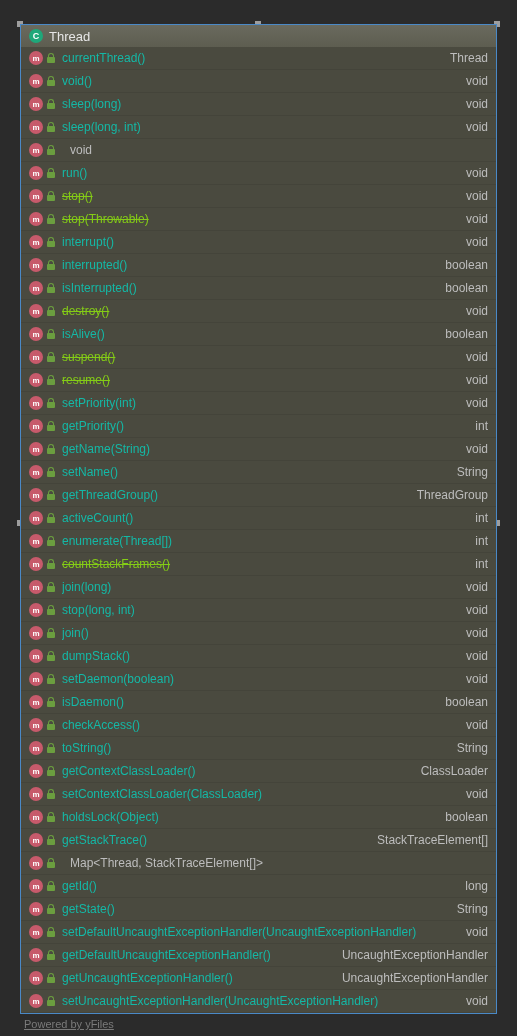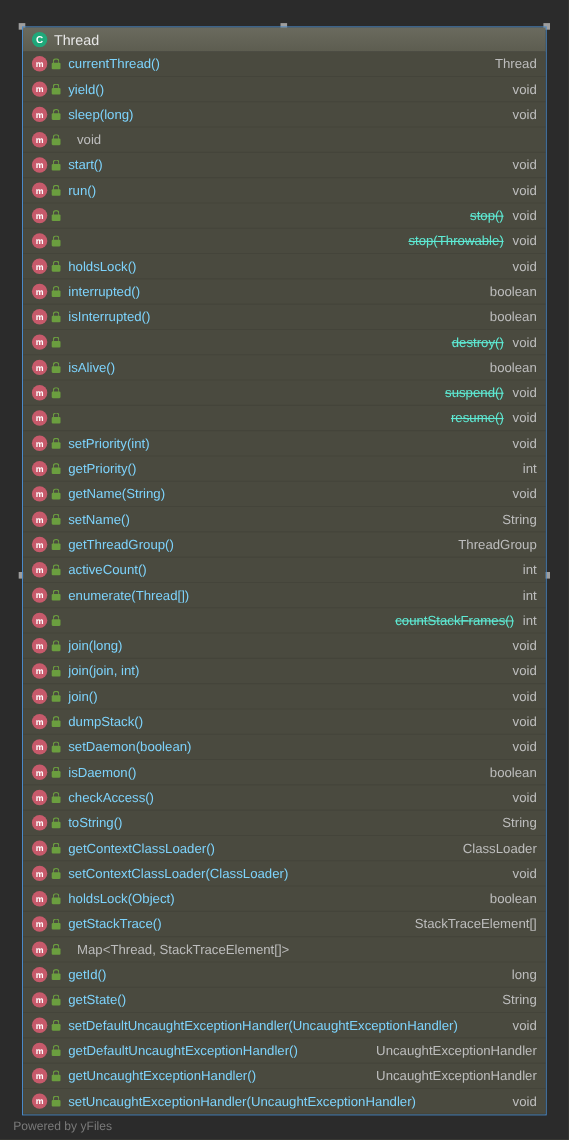--- a/index.html
+++ b/index.html
@@ -90,52 +90,52 @@
     position: absolute;
     width: 4px;
     height: 4px;
     border: 1px solid #6b9e3f;
     border-radius: 3px 3px 0 0;
     top: 0;
     left: 2px;
     border-bottom: none;
   }
   .method-name {
-    color: #7dd3fc;
+    color: #14b8a6;
     flex: 1;
     white-space: nowrap;
     overflow: hidden;
   }
   .method-name.deprecated {
     text-decoration: line-through;
-    color: #5eead4;
-    text-align: right;
+    color: #84cc16;
   }
   .return-type {
     color: #bdbdbd;
     white-space: nowrap;
     margin-left: 8px;
   }
   .handle {
     position: absolute;
     width: 6px;
     height: 6px;
     background: #9e9e9e;
   }
   .h-tl { left: 17px; top: 21px; }
   .h-tm { left: 255px; top: 21px; }
   .h-tr { left: 494px; top: 21px; }
   .h-ml { left: 17px; top: 520px; }
   .h-mr { left: 494px; top: 520px; }
   .watermark {
     position: absolute;
-    left: 12px;
+    left: 24px;
     bottom: 6px;
     color: #7a7a7a;
     font-size: 11px;
+    text-decoration: underline;
   }
 </style>
 </head>
 <body>
 
 <div class="handle h-tl"></div>
 <div class="handle h-tm"></div>
 <div class="handle h-tr"></div>
 <div class="handle h-ml"></div>
 <div class="handle h-mr"></div>
@@ -148,38 +148,38 @@
   <div class="body" id="method-list">
       <div class="row">
         <span class="m-icon">m</span>
         <span class="lock-icon"></span>
         <span class="method-name">currentThread()</span>
         <span class="return-type">Thread</span>
       </div>
       <div class="row">
         <span class="m-icon">m</span>
         <span class="lock-icon"></span>
-        <span class="method-name">yield()</span>
+        <span class="method-name">void()</span>
         <span class="return-type">void</span>
       </div>
       <div class="row">
         <span class="m-icon">m</span>
         <span class="lock-icon"></span>
         <span class="method-name">sleep(long)</span>
         <span class="return-type">void</span>
       </div>
       <div class="row">
         <span class="m-icon">m</span>
         <span class="lock-icon"></span>
-        <span class="return-type">void</span>
-      </div>
-      <div class="row">
-        <span class="m-icon">m</span>
-        <span class="lock-icon"></span>
-        <span class="method-name">start()</span>
+        <span class="method-name">sleep(long, int)</span>
+        <span class="return-type">void</span>
+      </div>
+      <div class="row">
+        <span class="m-icon">m</span>
+        <span class="lock-icon"></span>
         <span class="return-type">void</span>
       </div>
       <div class="row">
         <span class="m-icon">m</span>
         <span class="lock-icon"></span>
         <span class="method-name">run()</span>
         <span class="return-type">void</span>
       </div>
       <div class="row">
         <span class="m-icon">m</span>
@@ -189,21 +189,21 @@
       </div>
       <div class="row">
         <span class="m-icon">m</span>
         <span class="lock-icon"></span>
         <span class="method-name deprecated">stop(Throwable)</span>
         <span class="return-type">void</span>
       </div>
       <div class="row">
         <span class="m-icon">m</span>
         <span class="lock-icon"></span>
-        <span class="method-name">holdsLock()</span>
+        <span class="method-name">interrupt()</span>
         <span class="return-type">void</span>
       </div>
       <div class="row">
         <span class="m-icon">m</span>
         <span class="lock-icon"></span>
         <span class="method-name">interrupted()</span>
         <span class="return-type">boolean</span>
       </div>
       <div class="row">
         <span class="m-icon">m</span>
@@ -285,21 +285,21 @@
       </div>
       <div class="row">
         <span class="m-icon">m</span>
         <span class="lock-icon"></span>
         <span class="method-name">join(long)</span>
         <span class="return-type">void</span>
       </div>
       <div class="row">
         <span class="m-icon">m</span>
         <span class="lock-icon"></span>
-        <span class="method-name">join(join, int)</span>
+        <span class="method-name">stop(long, int)</span>
         <span class="return-type">void</span>
       </div>
       <div class="row">
         <span class="m-icon">m</span>
         <span class="lock-icon"></span>
         <span class="method-name">join()</span>
         <span class="return-type">void</span>
       </div>
       <div class="row">
         <span class="m-icon">m</span>

